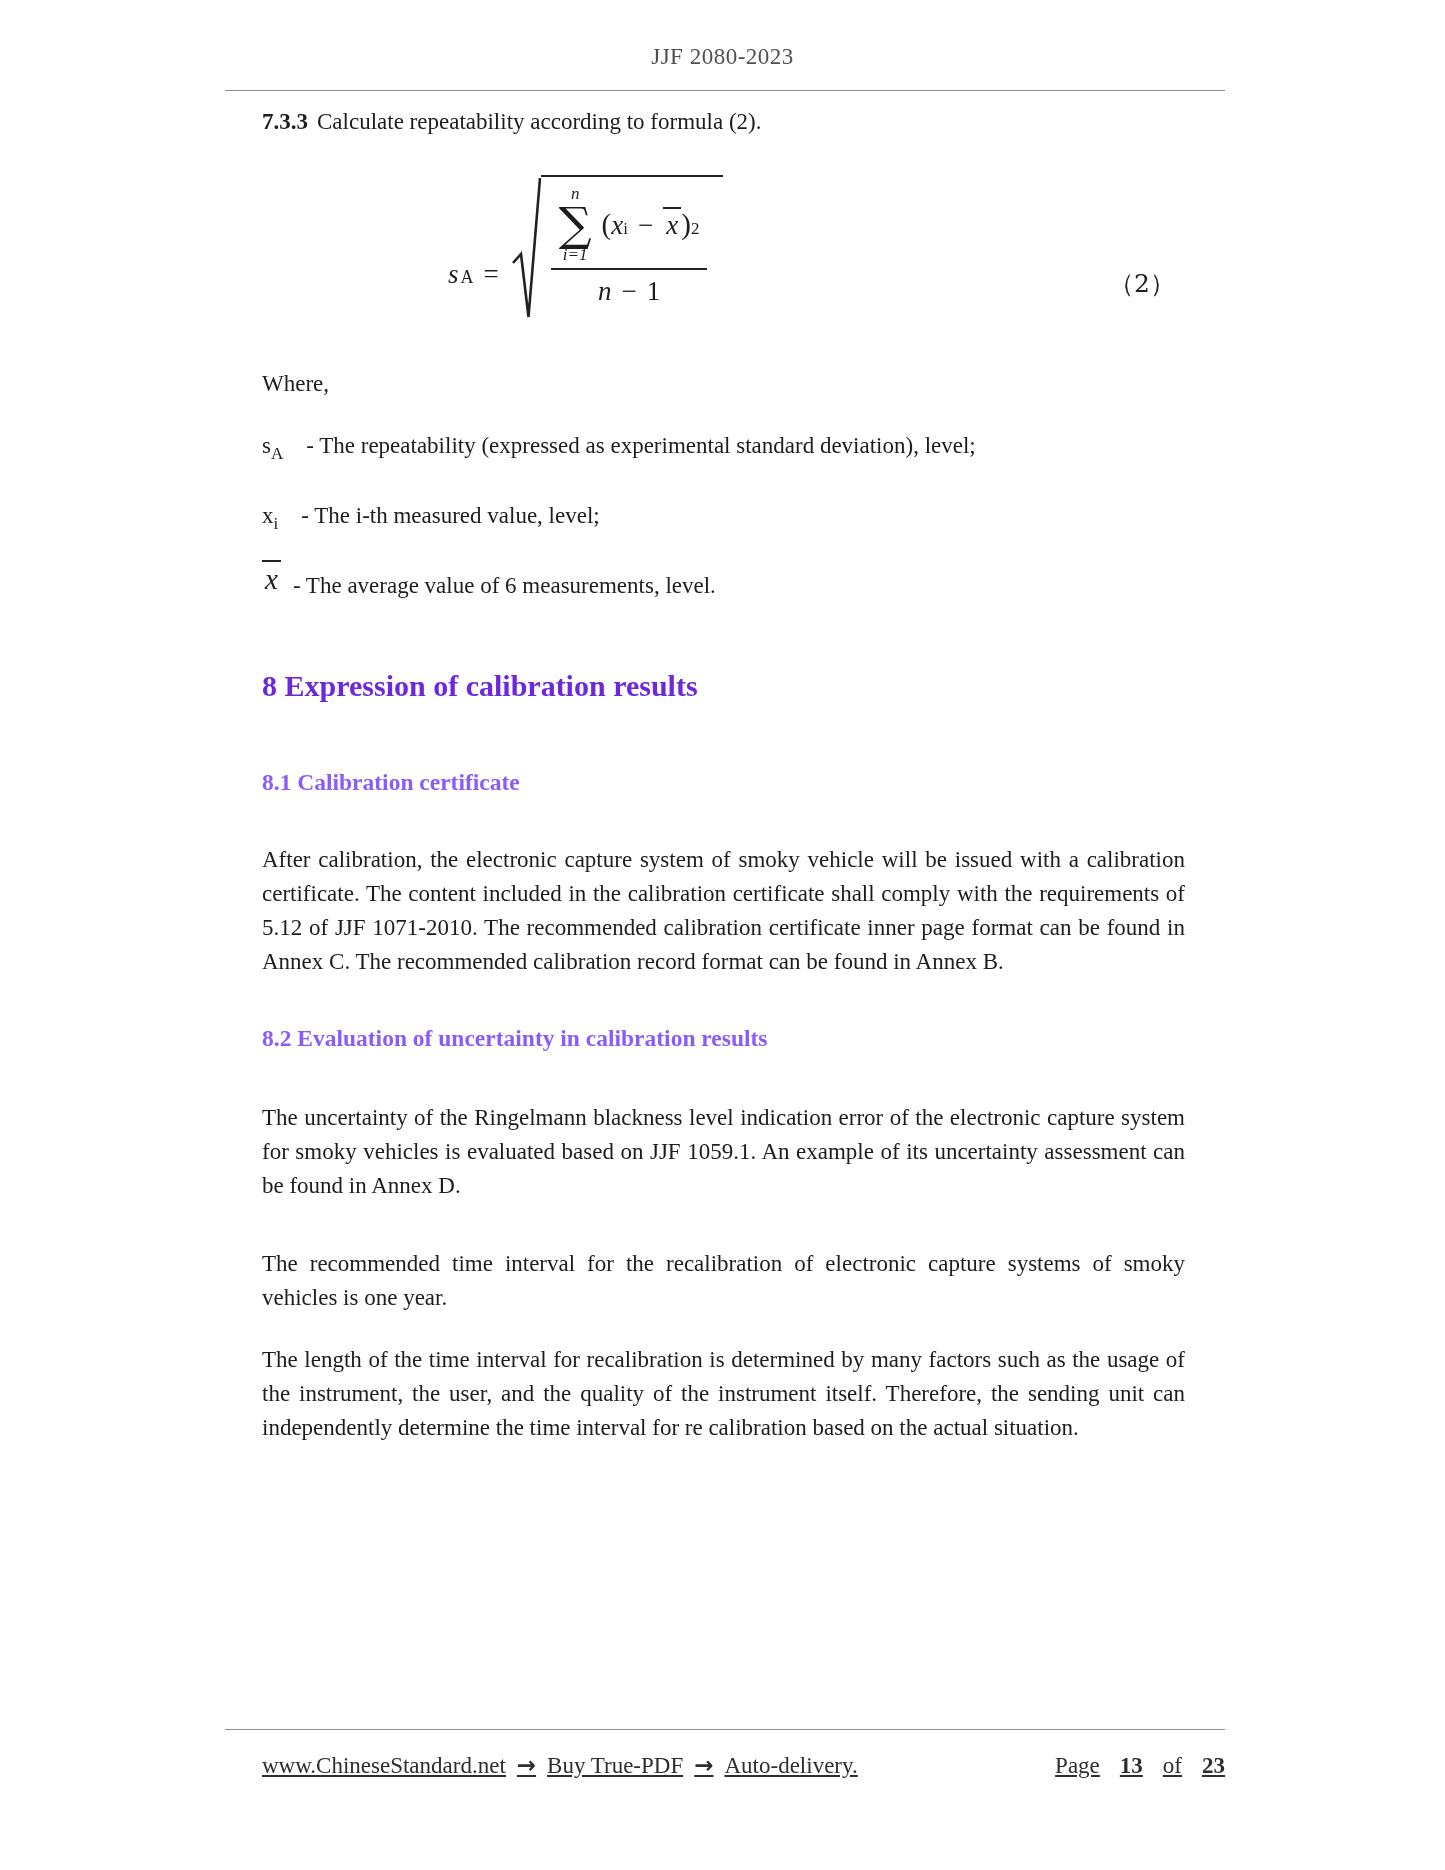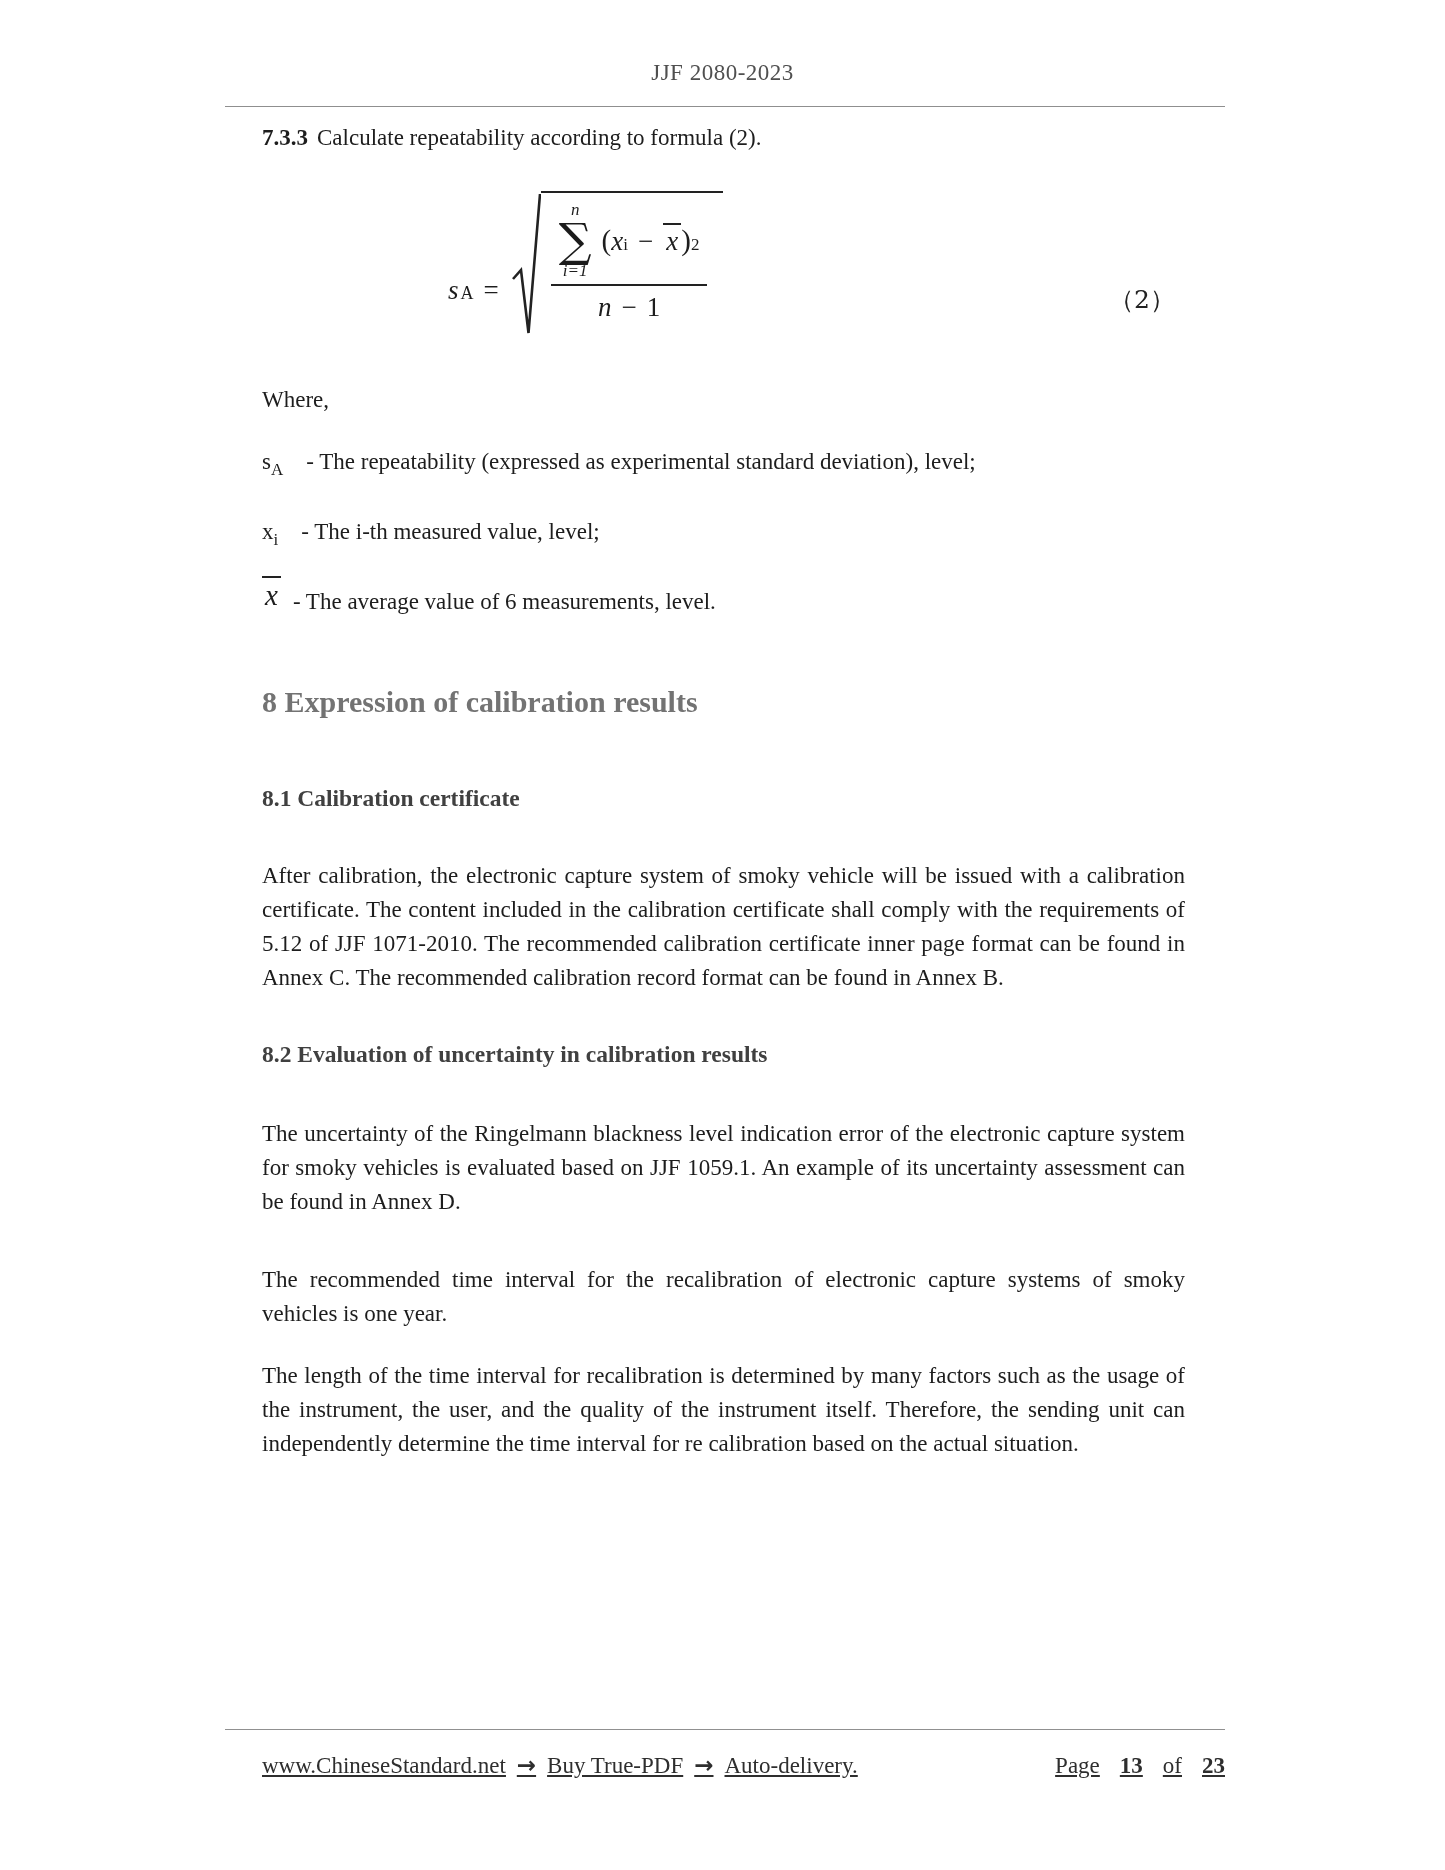--- a/index.html
+++ b/index.html
@@ -6,21 +6,21 @@
   .page {
     position:relative;
     width:1445px; height:1870px;
     background:#ffffff;
     font-family:"Liberation Serif","DejaVu Serif",serif;
     color:#1d1d1d;
     overflow:hidden;
     margin:0 auto;
   }
   
-  .doc-header { padding-top:60px; }
+  .doc-header { padding-top:44px; }
   .doc-number { text-align:center; font-size:23px; color:#4f4f4f; letter-spacing:.5px; }
   .header-rule { margin:20px 220px 0 225px; border:none; border-top:1.6px solid #8f8f8f; height:0; }
   
   .content { margin:0 260px 0 262px; }
   .body-para { font-size:23px; line-height:34px; text-align:justify; margin:0; }
   .body-line { font-size:23px; line-height:30px; margin:0; }
   .clause { margin-top:14px; }
   .clause b { margin-right:9px; }
   sub { font-size:17px; }
   sup { font-size:17px; }
@@ -47,22 +47,22 @@
   .f-den { font-size:27px; padding-top:6px; display:inline-flex; align-items:baseline; }
   .formula-number { position:absolute; right:10px; top:92px; font-size:25px; color:#222;
                     font-family:"DejaVu Serif","DejaVu Sans",serif; }
   
   .where-label { margin-top:44px; }
   .definition { margin-top:32px; }
   .def-sym { margin-right:23px; }
   .def-xbar { margin-top:26px; display:flex; align-items:baseline; }
   .xbar-big { font-size:29px; margin-right:12px; position:relative; top:-4px; }
   
-  .h-major { font-size:30px; font-weight:bold; color:#737373; line-height:42px; margin:0; }
-  .h-minor { font-size:23.5px; font-weight:bold; color:#404040; line-height:30px; margin:0; }
+  .h-major { font-size:30px; font-weight:bold; color:#6d28d9; line-height:42px; margin:0; }
+  .h-minor { font-size:23.5px; font-weight:bold; color:#8b5cf6; line-height:30px; margin:0; }
   .h8  { margin-top:64px; }
   .h81 { margin-top:60px; }
   .p81 { margin-top:46px; }
   .h82 { margin-top:44px; }
   .p82 { margin-top:48px; }
   .h9  { margin-top:50px; }
   .p9a { margin-top:44px; }
   .p9b { margin-top:28px; }
   
   .doc-footer { position:absolute; left:225px; right:220px; top:1729px; }

